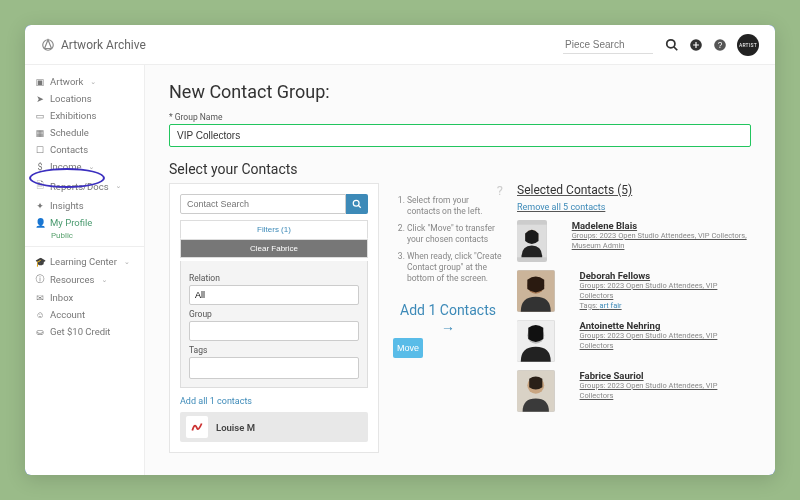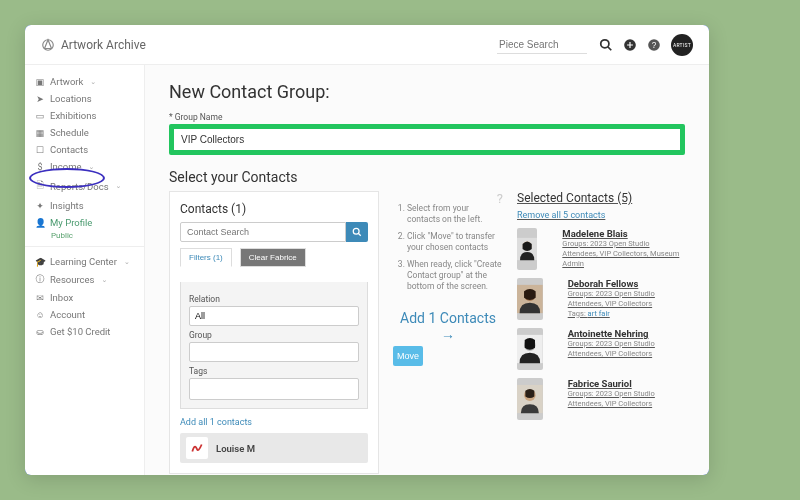--- a/index.html
+++ b/index.html
@@ -8,21 +8,21 @@
     width: 800px;
     height: 500px;
     font-family: -apple-system, "Segoe UI", Roboto, sans-serif;
     font-size: 10px;
     color: #555;
     overflow: hidden;
   }
   .app-window {
     position: absolute;
     left: 25px; top: 25px;
-    width: 684px; height: 450px;
+    width: 750px; height: 450px;
     background: #1d4ed8;
     border-radius: 6px;
     box-shadow: 0 4px 20px rgba(0,0,0,0.15);
     overflow: hidden;
   }
   
   .topbar {
     display: flex; align-items: center;
     height: 40px; padding: 0 16px;
     border-bottom: 1px solid #eee;
@@ -67,21 +67,21 @@
     border:2px solid #3b2fbf; border-radius:50%;
     pointer-events:none;
   }
 
   
   .main { flex:1; overflow:auto; padding: 16px 24px 0 24px; background:#fbfbfb; }
   h1 { font-size:18px; font-weight:400; color:#333; margin-bottom:10px; }
   .req-label { font-size:8.5px; color:#555; margin-bottom:2px; }
   .group-name-input {
     width:100%; padding:5px 7px; font-size:10px;
-    border:5px solid #22c55e; border-radius:2px; margin-bottom:14px;
+    border:1px solid #22c55e; border-radius:2px; margin-bottom:14px;
     color:#333;
   }
   h2.section { font-size:14px; font-weight:400; color:#333; margin-bottom:6px; }
 
   .cols { display:flex; gap:14px; }
 
   .panel-left {
     width:210px; border:1px solid #e5e5e5; background:#fff;
     padding:10px;
   }
@@ -89,21 +89,21 @@
   .search-row { display:flex; margin-bottom:6px; }
   .search-row input {
     flex:1; border:1px solid #ccc; padding:4px 6px; font-size:9px;
     border-radius:2px 0 0 2px;
   }
   .search-row button {
     width:22px; border:none; background:#3d8ab8; color:#fff;
     border-radius:0 2px 2px 0; cursor:pointer;
     display:flex;align-items:center;justify-content:center;
   }
-  .filter-tabs { display:flex; gap:8px; margin-bottom:16px; }
+  .filter-tabs { display:flex; gap:0; margin-bottom:4px;flex-direction:column; }
   .filter-tabs button {
     font-size:8px; padding:4px 8px; border:1px solid #ddd; cursor:pointer;
   }
   .filter-tabs .ft-active { background:#fff; color:#3d8ab8; border-bottom:1px solid #fff; }
   .filter-tabs .ft-other { background:#777; color:#fff; }
   .filter-body {
     border:1px solid #ddd; border-top:none; background:#f4f4f4;
     padding:8px; margin-top:-1px;
   }
   .fb-label { font-size:8.5px; color:#555; margin:4px 0 2px; }
@@ -264,21 +264,20 @@
 
     <div class="main">
       <h1>New Contact Group:</h1>
       <div class="req-label">* Group Name</div>
       <input class="group-name-input" value="VIP Collectors" style="">
       <h2 class="section">Select your Contacts</h2>
 
       <div class="cols">
 
         <div class="panel-left">
-          <h3>Contacts (1)</h3>
           <div class="search-row">
             <input placeholder="Contact Search" style="">
             <button>
               <svg width="10" height="10" viewBox="0 0 24 24" fill="none" stroke="#fff" stroke-width="3">
                   <circle cx="10" cy="10" r="7"></circle>
                   <line x1="15" y1="15" x2="21" y2="21"></line>
                 </svg>
             </button>
           </div>
           <div class="filter-tabs">

